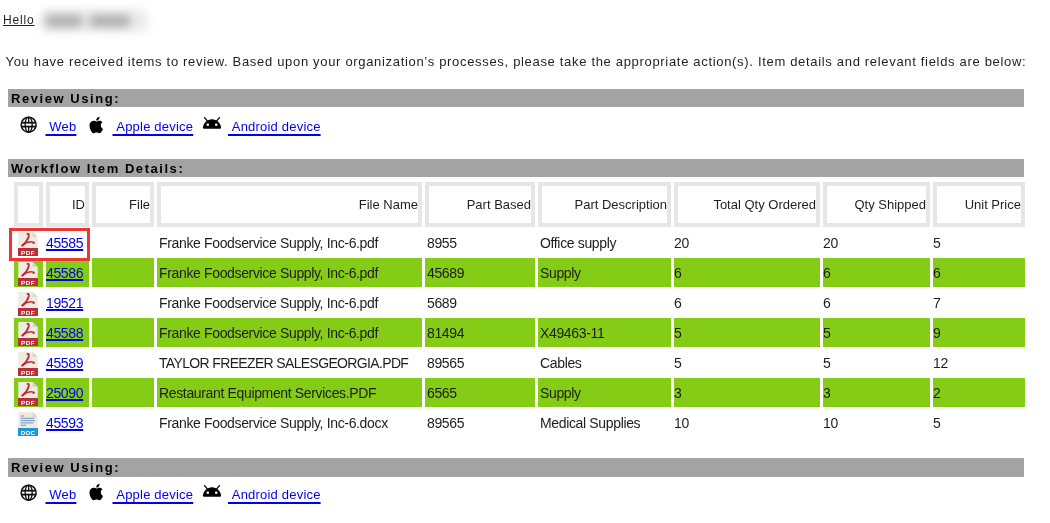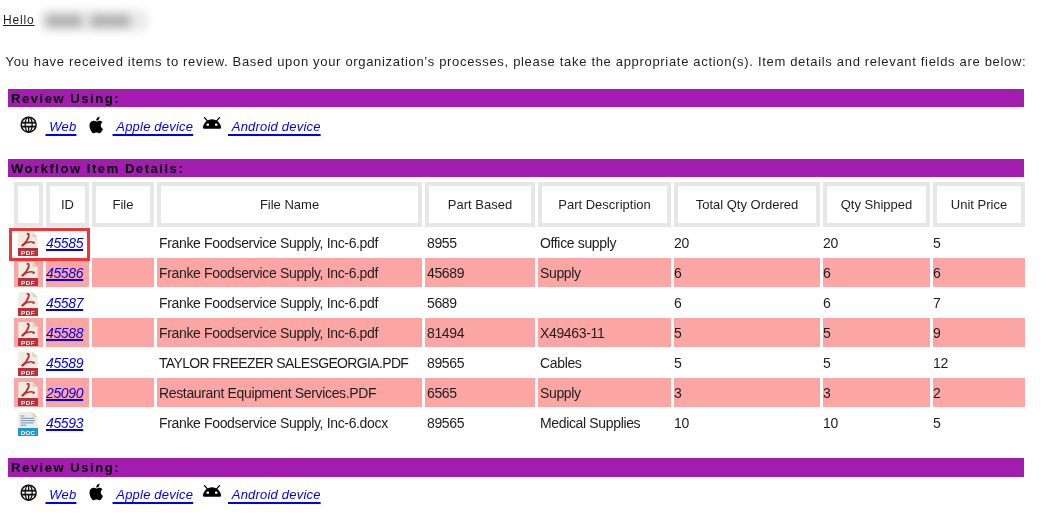--- a/index.html
+++ b/index.html
@@ -1,29 +1,29 @@
 <!DOCTYPE html>
 <html><head>
 <meta charset="utf-8">
 <style>
   * { margin:0; padding:0; box-sizing:content-box; }
   html,body { width:1050px; height:523px; background:#fff; }
   body { position:relative; font-family:"Liberation Sans",sans-serif; color:#1f1f1f; overflow:hidden; }
   .abs { position:absolute; }
-  .bar { position:absolute; left:8px; width:1013px; height:18.2px; background:#a21caf;
+  .bar { position:absolute; left:8px; width:1013px; height:18.2px; background:#a3a3a3;
          font-weight:bold; font-size:13px; line-height:19px; letter-spacing:1.55px;
          color:#000; padding-left:3px; }
-  a { color:#0000ee; text-decoration:underline; text-decoration-thickness:1.7px; text-underline-offset:2.6px;font-style:italic; }
+  a { color:#0000ee; text-decoration:underline; text-decoration-thickness:1.7px; text-underline-offset:2.6px; }
   .lnk { position:absolute; font-size:13px; line-height:15px; letter-spacing:0.2px; }
   table { position:absolute; left:11px; top:181px; border-collapse:separate;
           border-spacing:3px 1px; table-layout:fixed; width:1017px; }
   th { border:4px solid #e6e6e6; background:#fff; height:37px; font-weight:normal;
-       font-size:13px; color:#1f1f1f; text-align:center; }
+       font-size:13px; color:#1f1f1f; text-align:right; }
   td { height:27.5px; padding:1.5px 0 0 0; font-size:14px; letter-spacing:-0.35px; vertical-align:middle; color:#1d1d1d; }
-  tr.g td { background:#fca5a5; }
+  tr.g td { background:#84cc16; }
   td.pl { padding-left:2px; }
   td.pn { padding-left:0; }
   td.ic svg { display:block; margin-left:4px; position:relative; top:0.5px; }
   td.id a { font-size:14px;text-align:center; }
   td a { border-bottom:none; text-decoration:underline; text-decoration-thickness:1.8px; text-underline-offset:1.3px; }
   .redbox { position:absolute; left:9px; top:227.8px; width:75px; height:26.9px;
             border:3px solid #ee3434; }
   .blur1 { position:absolute; background:#b0b0b0; border-radius:6px; filter:blur(4.5px); }
   .blur0 { position:absolute; background:#ebebeb; border-radius:8px; filter:blur(4px); }
 </style>
@@ -141,21 +141,21 @@
             <path d="M14.6 0 L19.7 5.1 L14.6 5.1 Z" fill="#d9d5c3"></path>
             <rect x="0" y="16" width="20" height="8.5" fill="#b7303a"></rect>
             <text x="10" y="22.8" font-size="6.2" font-weight="bold" fill="#fff" text-anchor="middle" letter-spacing="0.5" font-family="Liberation Sans">PDF</text>
             <g fill="none" stroke="#c22b38" stroke-linecap="round">
               <path d="M9.4 1.9 C11 1.4 11.2 2.9 10.6 4.7 C9.8 7.5 7.4 10.9 4.6 13.3" stroke-width="1.8"></path>
               <path d="M5.0 12.9 C8.4 10.1 13.0 9.3 15.6 10.1 C16.6 10.5 16.1 11.3 15.1 11.1" stroke-width="1.5"></path>
             </g>
             <circle cx="4.4" cy="13.5" r="1.1" fill="#c22b38"></circle>
           </svg>
         </td>
-        <td class="id"><a>45587</a></td>
+        <td class="id"><a>19521</a></td>
         <td></td>
       <td class="pl">Franke Foodservice Supply, Inc-6.pdf</td>
         <td class="pl">5689</td>
       <td class="pl"></td>
         <td class="pn">6</td>
         <td class="pn">6</td>
         <td class="pn">7</td>
     </tr>
     <tr class="g">
       <td class="ic">

